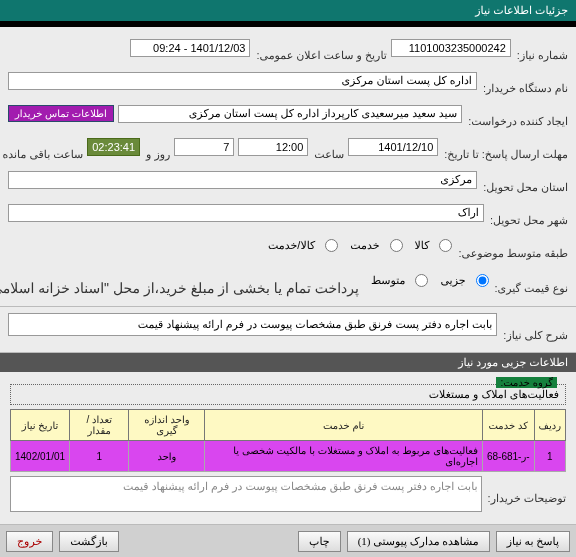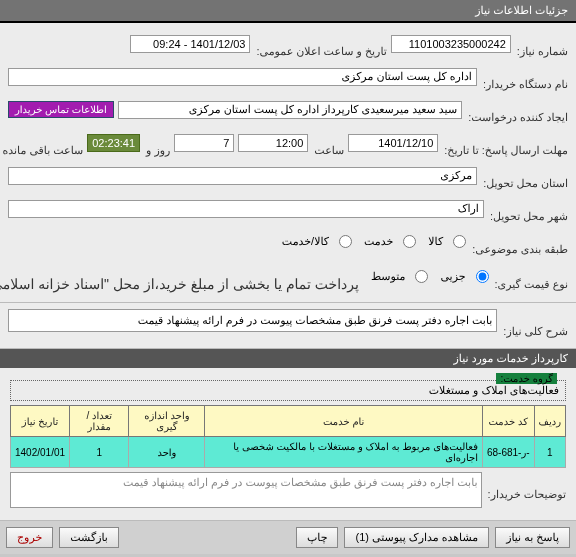--- a/index.html
+++ b/index.html
@@ -4,25 +4,25 @@
 <style>
 * { box-sizing: border-box; margin: 0; padding: 0; }
 body {
   font-family: Tahoma, Arial, sans-serif;
   font-size: 11px;
   background: #c8c8c8;
   width: 576px;
   direction: rtl;
 }
 .panel {
-  background: #737373;
+  background: #0f766e;
   color: #fff;
   padding: 4px 8px;
   font-size: 11px;
-  border-bottom: 2px solid #000000;
+  border-bottom: 6px solid #000000;
 }
 .form-area {
   background: #ececec;
   padding: 6px 8px;
   border-bottom: 1px solid #bbb;
 }
 .row {
   display: flex;
   align-items: center;
   margin-bottom: 4px;
@@ -97,21 +97,21 @@
   font-size: 10px;
 }
 table.grid th {
   background: #fef9c3;
   border: 1px solid #777;
   padding: 4px;
   color: #222;
   font-weight: normal;
 }
 table.grid td {
-  background: #5eead4;
+  background: #d946ef;
   border: 1px solid #aaa;
   padding: 4px;
   text-align: center;
 }
 .textarea-box {
   width: 100%;
   border: 1px solid #999;
   background: #fff;
   min-height: 36px;
   padding: 3px;
@@ -126,20 +126,21 @@
   display: flex;
   gap: 6px;
   align-items: center;
 }
 .btn {
   background: linear-gradient(#fafafa, #ddd);
   border: 1px solid #888;
   padding: 3px 10px;
   font-size: 11px;
   cursor: pointer;
+  font-family: Liberation Serif, serif;
 }
 .btn.red { color: #a00; }
 .spacer { flex: 1; }
 </style>
 </head>
 <body>
 
 <div class="panel">
   <span>جزئیات اطلاعات نیاز</span>
 </div>
@@ -179,21 +180,21 @@
     <span class="label">استان محل تحویل:</span>
     <input class="input wide" readonly="" value="مرکزی" style="">
   </div>
 
   <div class="row">
     <span class="label">شهر محل تحویل:</span>
     <input class="input wide" readonly="" value="اراک" style="">
   </div>
 
   <div class="row">
-    <span class="label">طبقه بندی موضوعی:</span>
+    <span class="label">طبقه متوسط موضوعی:</span>
     <span class="radio-wrap">
         <input type="radio" style="">
         <span>کالا</span>
       </span>
     <span class="radio-wrap">
         <input type="radio" style="">
         <span>خدمت</span>
       </span>
     <span class="radio-wrap">
         <input type="radio" style="">
@@ -215,21 +216,21 @@
   </div>
 </div>
 
 <div class="form-area">
   <div class="row" style="align-items:flex-start">
     <span class="label">شرح کلی نیاز:</span>
     <div class="desc-box" style="flex:1;margin:0">بابت اجاره دفتر پست فرنق طبق مشخصات پیوست در فرم ارائه پیشنهاد قیمت</div>
   </div>
 </div>
 
-<div class="section-bar">کارپرداز خدمات مورد نیاز</div>
+<div class="section-bar">اطلاعات جزیی مورد نیاز</div>
 
 <div class="form-area" style="padding:8px 4px">
   <div class="groupbox">
     <span class="group-title">گروه خدمت:</span>
     <span>فعالیت‌های  املاک و مستغلات</span>
   </div>
 
   <table class="grid">
     <thead>
       <tr>

